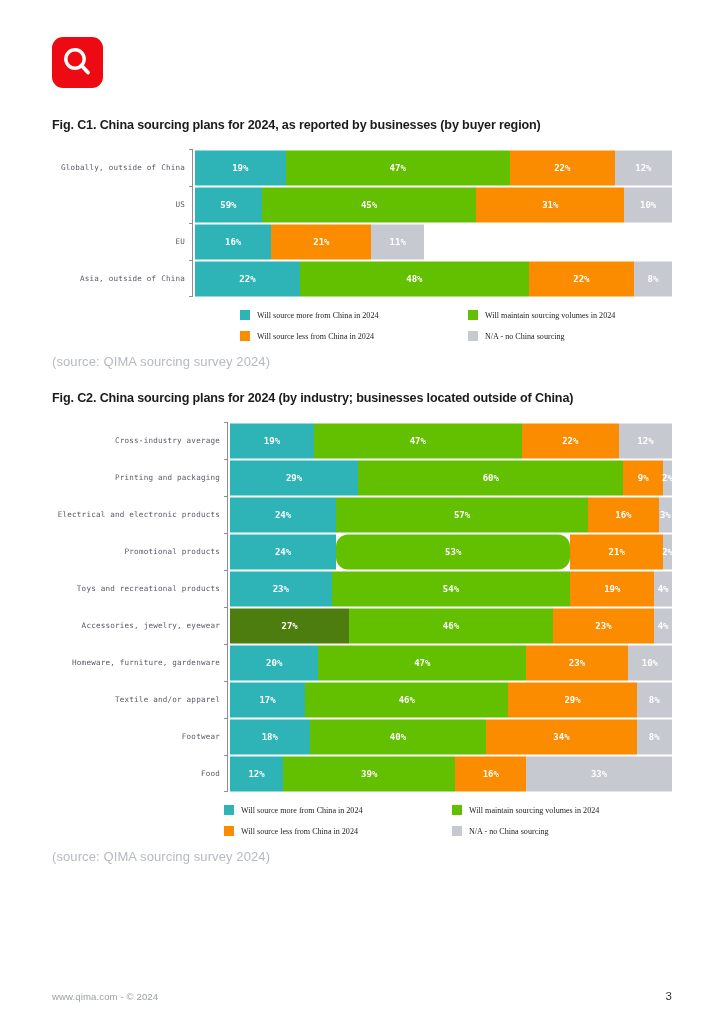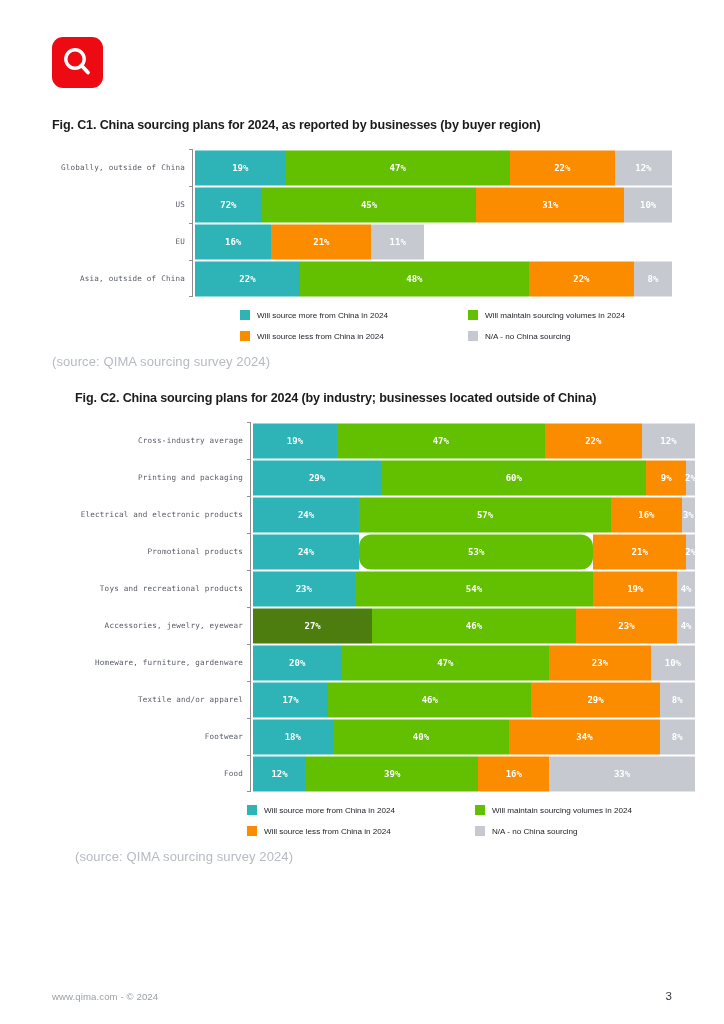--- a/index.html
+++ b/index.html
@@ -23,21 +23,21 @@
     width: 51px;
     height: 51px;
     background: #ED0A12;
     border-radius: 11px;
   }
   .logo svg { display: block; }
 
   
   .figure { position: absolute; left: 52px; width: 620px; }
   #fig-c1 { top: 118px; }
-  #fig-c2 { top: 391px; margin-left: 23px; }
+  #fig-c2 { top: 391px; }
 
   .fig-title {
     font-size: 12.6px;
     font-weight: bold;
     color: #1b1b1b;
     letter-spacing: -0.15px;
     margin: 0 0 17px 0;
     white-space: nowrap;
   }
 
@@ -122,21 +122,21 @@
     align-items: center;
     white-space: nowrap;
   }
   .swatch {
     width: 10px;
     height: 10px;
     margin-right: 7px;
     flex: 0 0 auto;
   }
   .legend-label {
-    font-family: Liberation Sans, sans-serif;
+    font-family: Liberation Serif, serif;
     font-size: 8.1px;
     color: #20232a;
     letter-spacing: 0px;
   }
 
   .source {
     text-align: left;
     font-size: 13px;
     color: #b6bac1;
     margin-top: 13px;
@@ -195,21 +195,21 @@
             </div>
           </div>
         </div>
       </div>
       <div class="row">
         <div class="row-label">US</div>
         <div class="axis-col">
           <div class="tick top"></div>
           <div class="bar">
             <div class="seg" style="background: rgb(46, 180, 182); width: 14%;">
-              <span>72%</span>
+              <span>59%</span>
             </div>
             <div class="seg" style="background: rgb(99, 192, 0); width: 45%;">
               <span>45%</span>
             </div>
             <div class="seg" style="background: rgb(251, 140, 0); width: 31%;">
               <span>31%</span>
             </div>
             <div class="seg" style="background: rgb(198, 202, 208); width: 10%;">
               <span>10%</span>
             </div>

